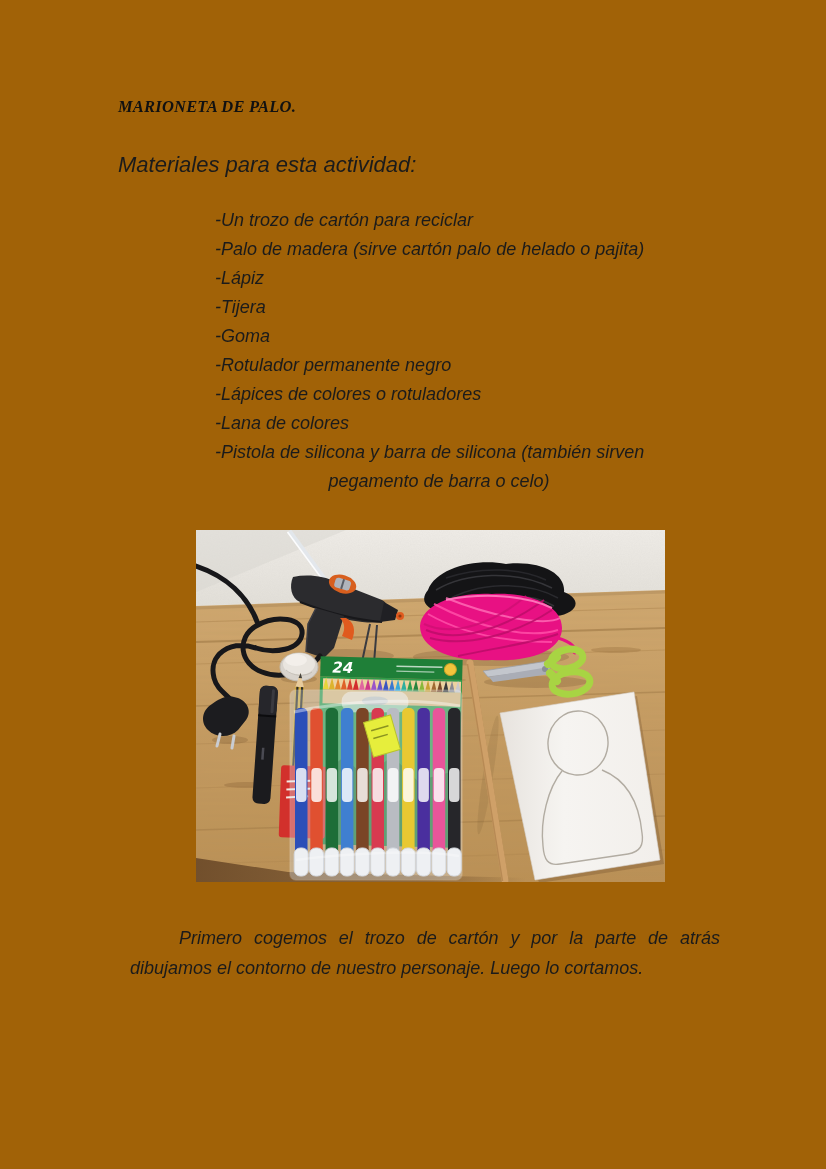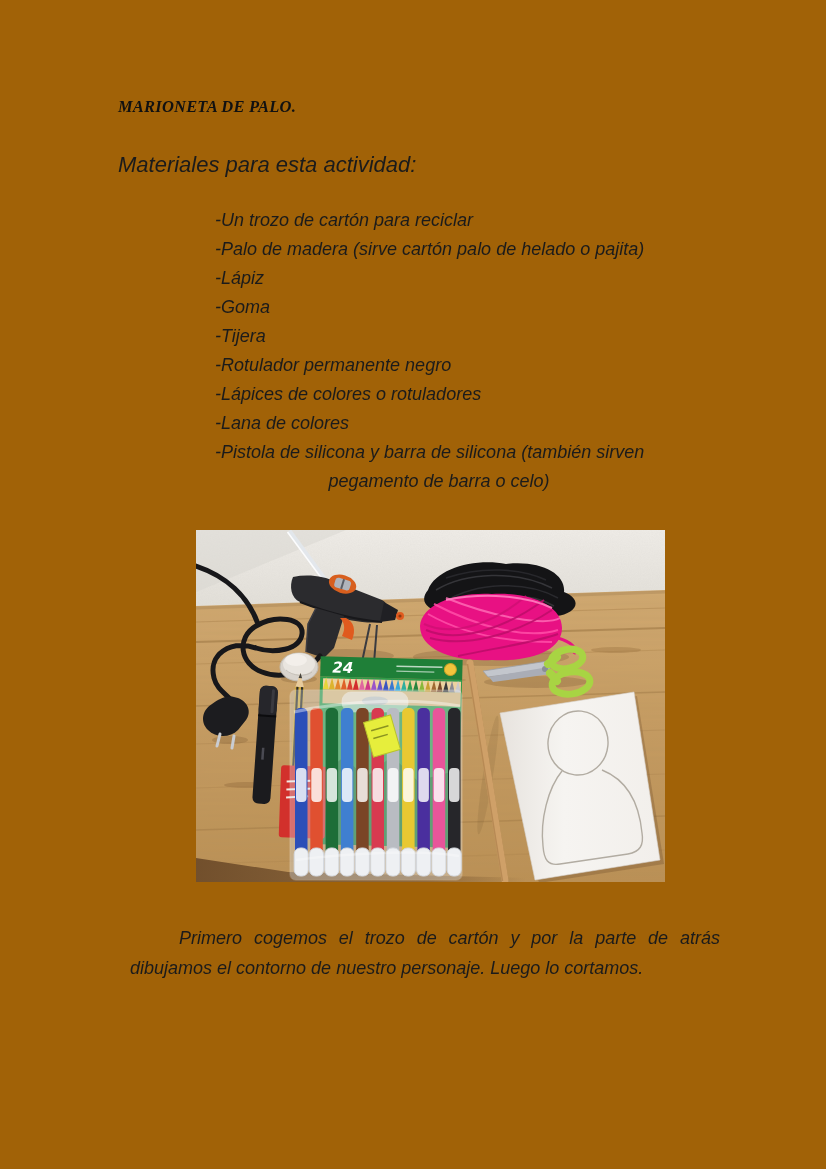--- a/index.html
+++ b/index.html
@@ -29,22 +29,22 @@
 <div class="page">
 
   <h1 class="title">MARIONETA DE PALO.</h1>
 
   <p class="intro">Materiales para esta actividad:</p>
 
   <div class="materials">
     <p class="mat-tab">-Un trozo de cartón para reciclar</p>
     <p class="mat-tab">-Palo de madera (sirve cartón palo de helado o pajita)</p>
     <p class="mat-tab">-Lápiz</p>
+    <p class="mat-tab">-Tijera</p>
     <p class="mat-tab">-Goma</p>
-    <p class="mat-tab">-Tijera</p>
     <p class="mat-tab">-Rotulador permanente negro</p>
     <p class="mat-tab">-Lápices de colores o rotuladores</p>
     <p class="mat-tab">-Lana de colores</p>
     <p class="mat-tab">-Pistola de silicona y barra de silicona (también sirven</p>
     <p class="mat-cont">pegamento de barra o celo)</p>
   </div>
 
   <figure class="photo">
     <svg width="469" height="352" viewBox="0 0 469 352" xmlns="http://www.w3.org/2000/svg">
       <defs>

